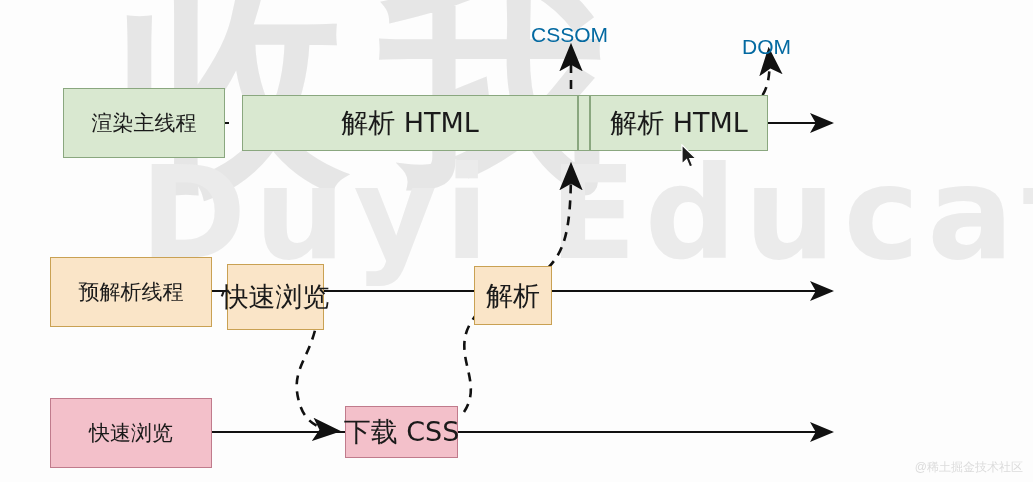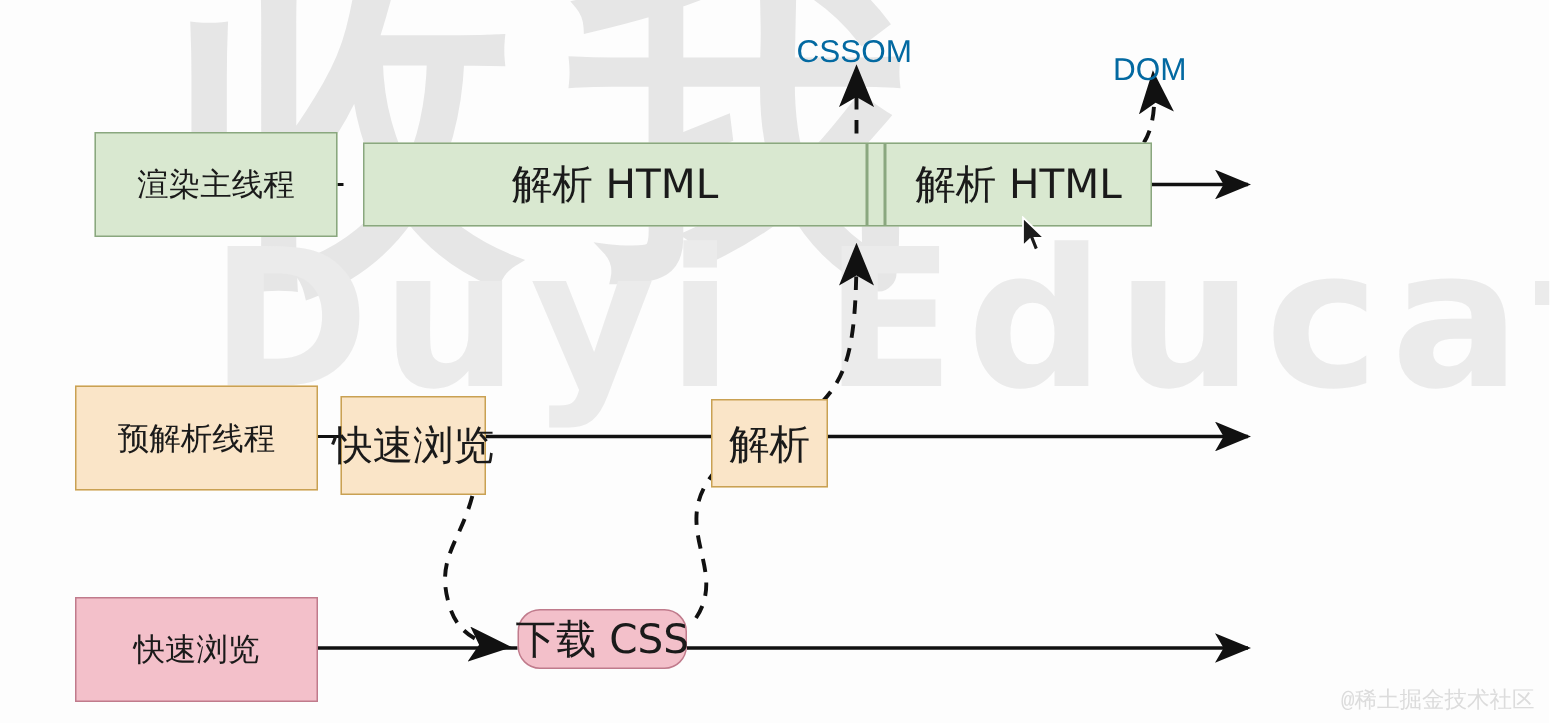--- a/index.html
+++ b/index.html
@@ -45,23 +45,23 @@
     letter-spacing: 8px;
     font-weight: 700;
     color: #ebebeb;
     font-family: "DejaVu Sans", "Liberation Sans", sans-serif;
     white-space: nowrap;
   }
   .wm-corner {
     position: absolute;
     right: 10px;
     bottom: 6px;
-    font-size: 15px;
+    font-size: 12px;
     color: #dcdcdc;
-    font-family: Liberation Mono, monospace;
+    font-family: Liberation Sans, sans-serif;
     white-space: nowrap;
   }
 
   
   #lines {
     position: absolute;
     inset: 0;
     width: 1033px;
     height: 482px;
   }
@@ -170,21 +170,21 @@
   </div>
 
   <div class="box orange task" style="left:474px; top:266px; width:78px; height:59px;">
     <span>解析</span>
   </div>
 
   <div class="box pink lane-label" style="left:50px; top:398px; width:162px; height:70px;">
     <span>快速浏览</span>
   </div>
 
-  <div class="box pink task" style="left:345px; top:406px; width:113px; height:40px;border-radius:15px;">
+  <div class="box pink task" style="left:345px; top:406px; width:113px; height:52px;">
     <span>下载 CSS</span>
   </div>
 
   <svg class="cursor" style="left:681px; top:144px;" viewBox="0 0 18 26" xmlns="http://www.w3.org/2000/svg">
     <path d="M1,1 L1,20 L5.6,15.6 L8.6,23 L11.6,21.6 L8.8,14.6 L15,14.6 Z" fill="#1c1c1c" stroke="#ffffff" stroke-width="1.2"></path>
   </svg>
 
   <div class="wm-corner">@稀土掘金技术社区</div>
 
 </div>

